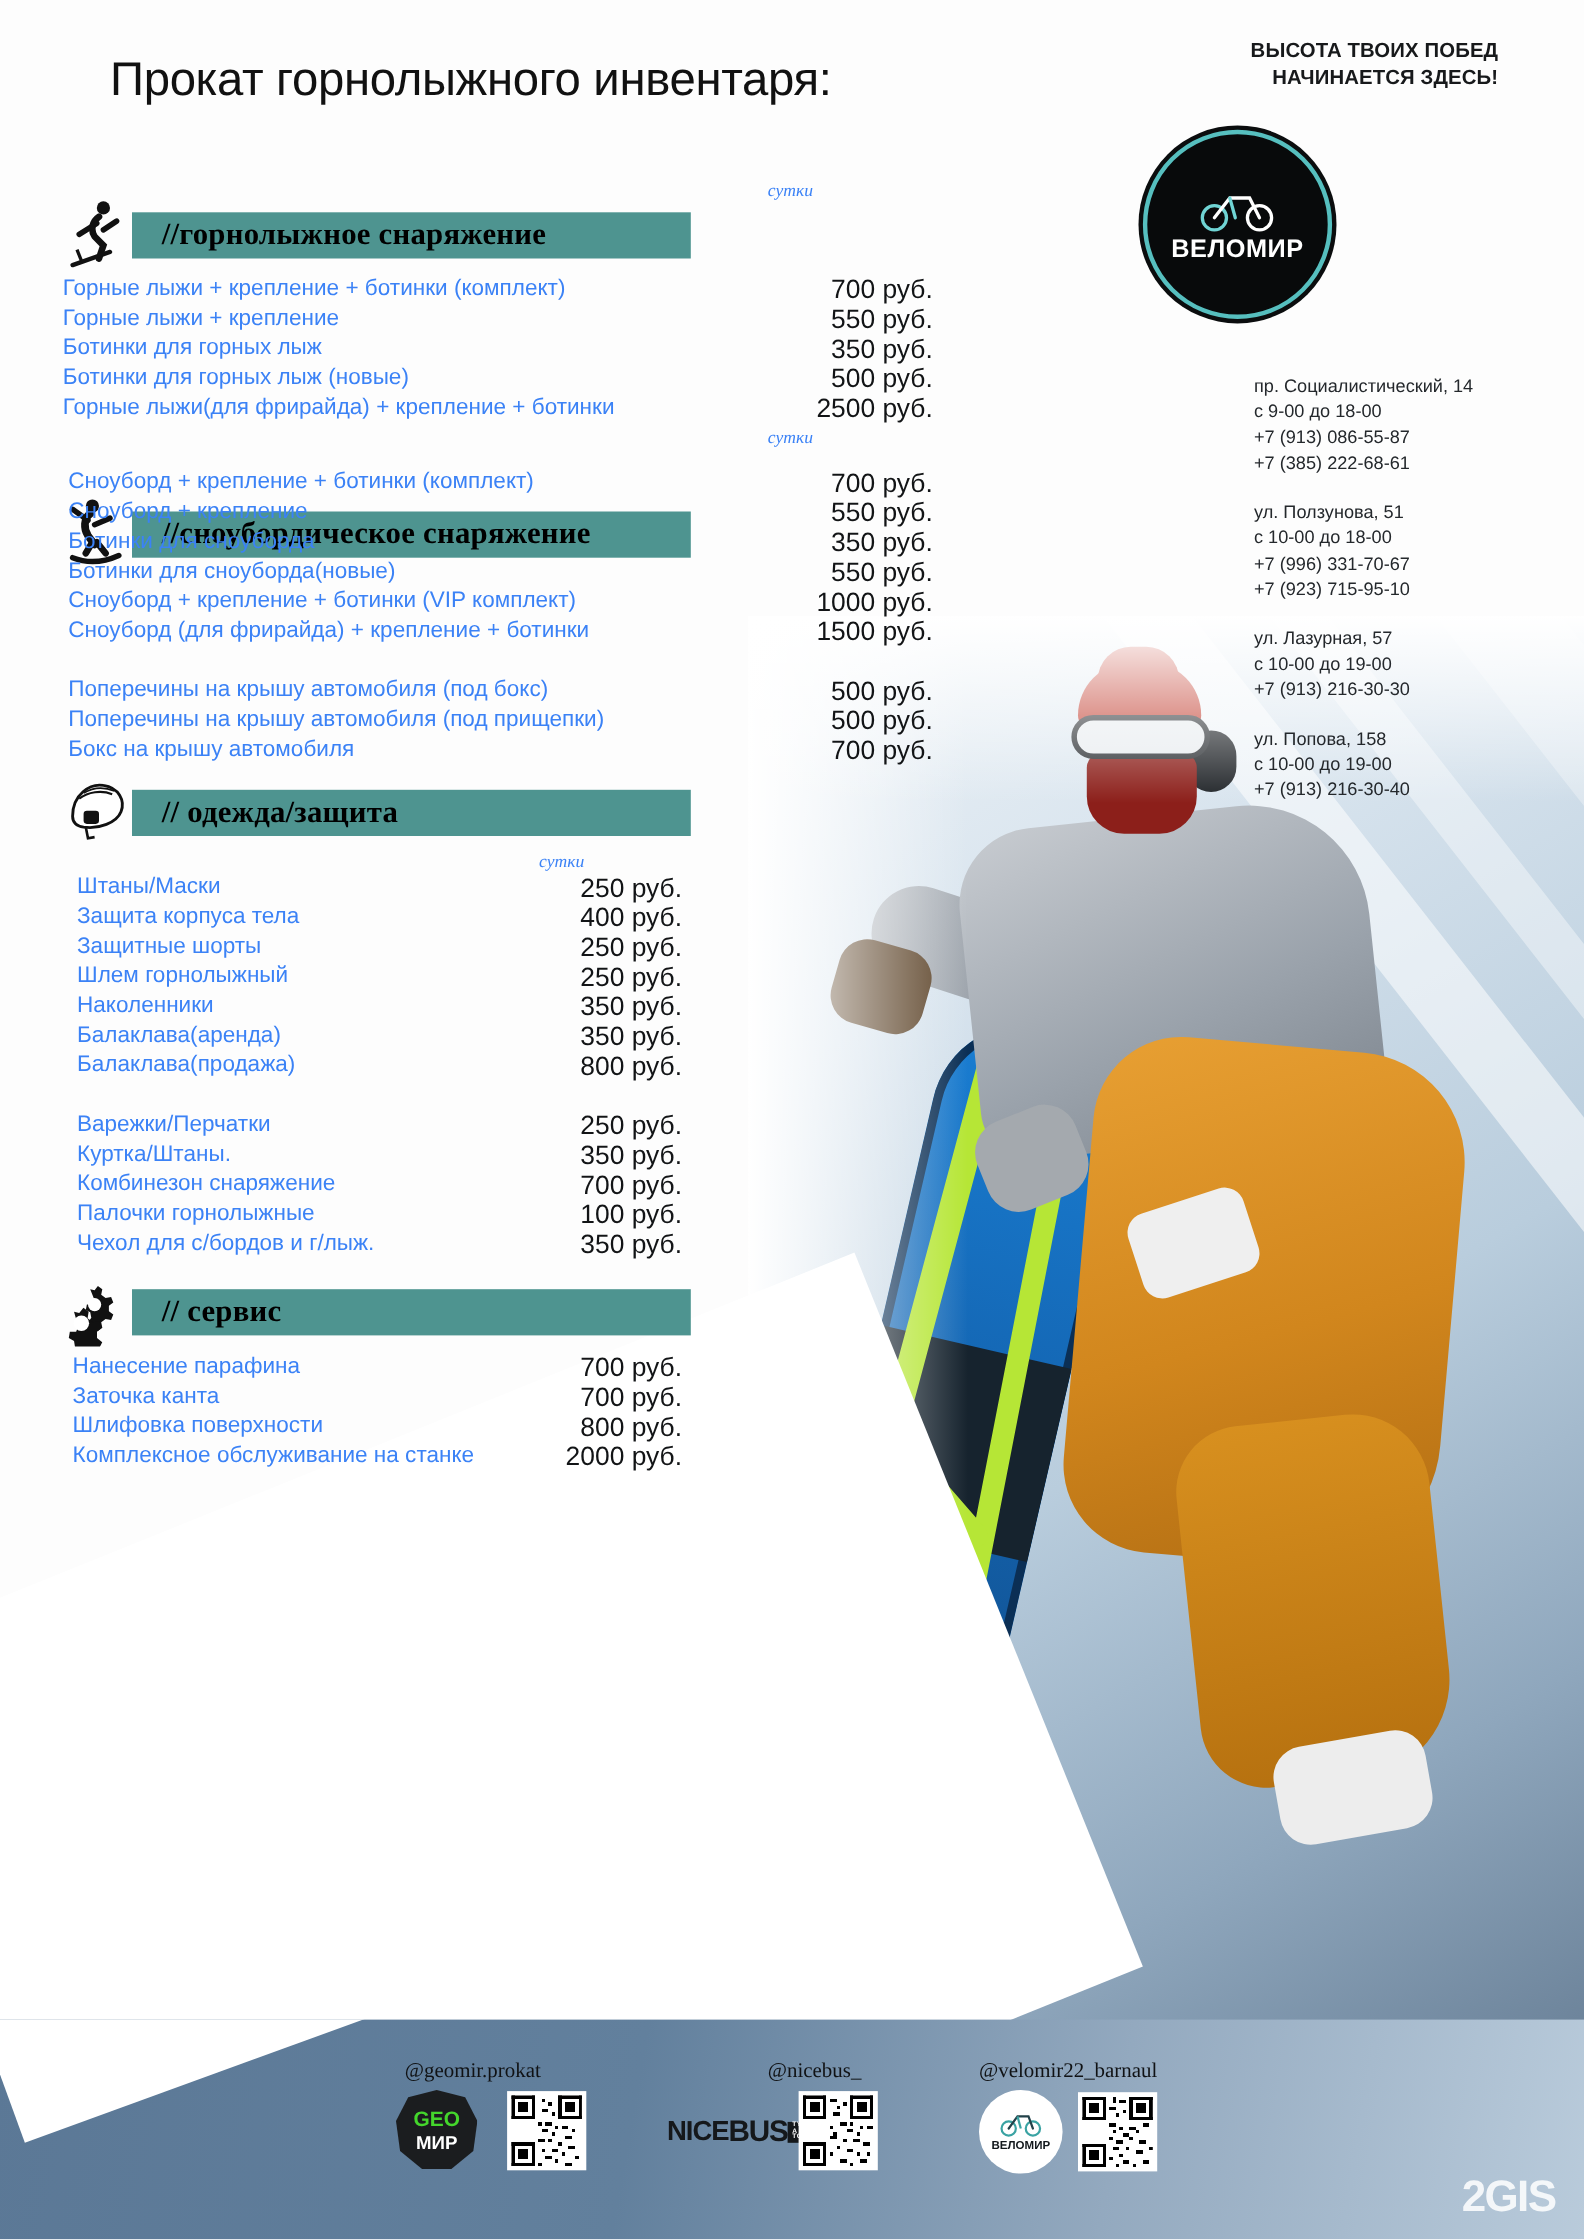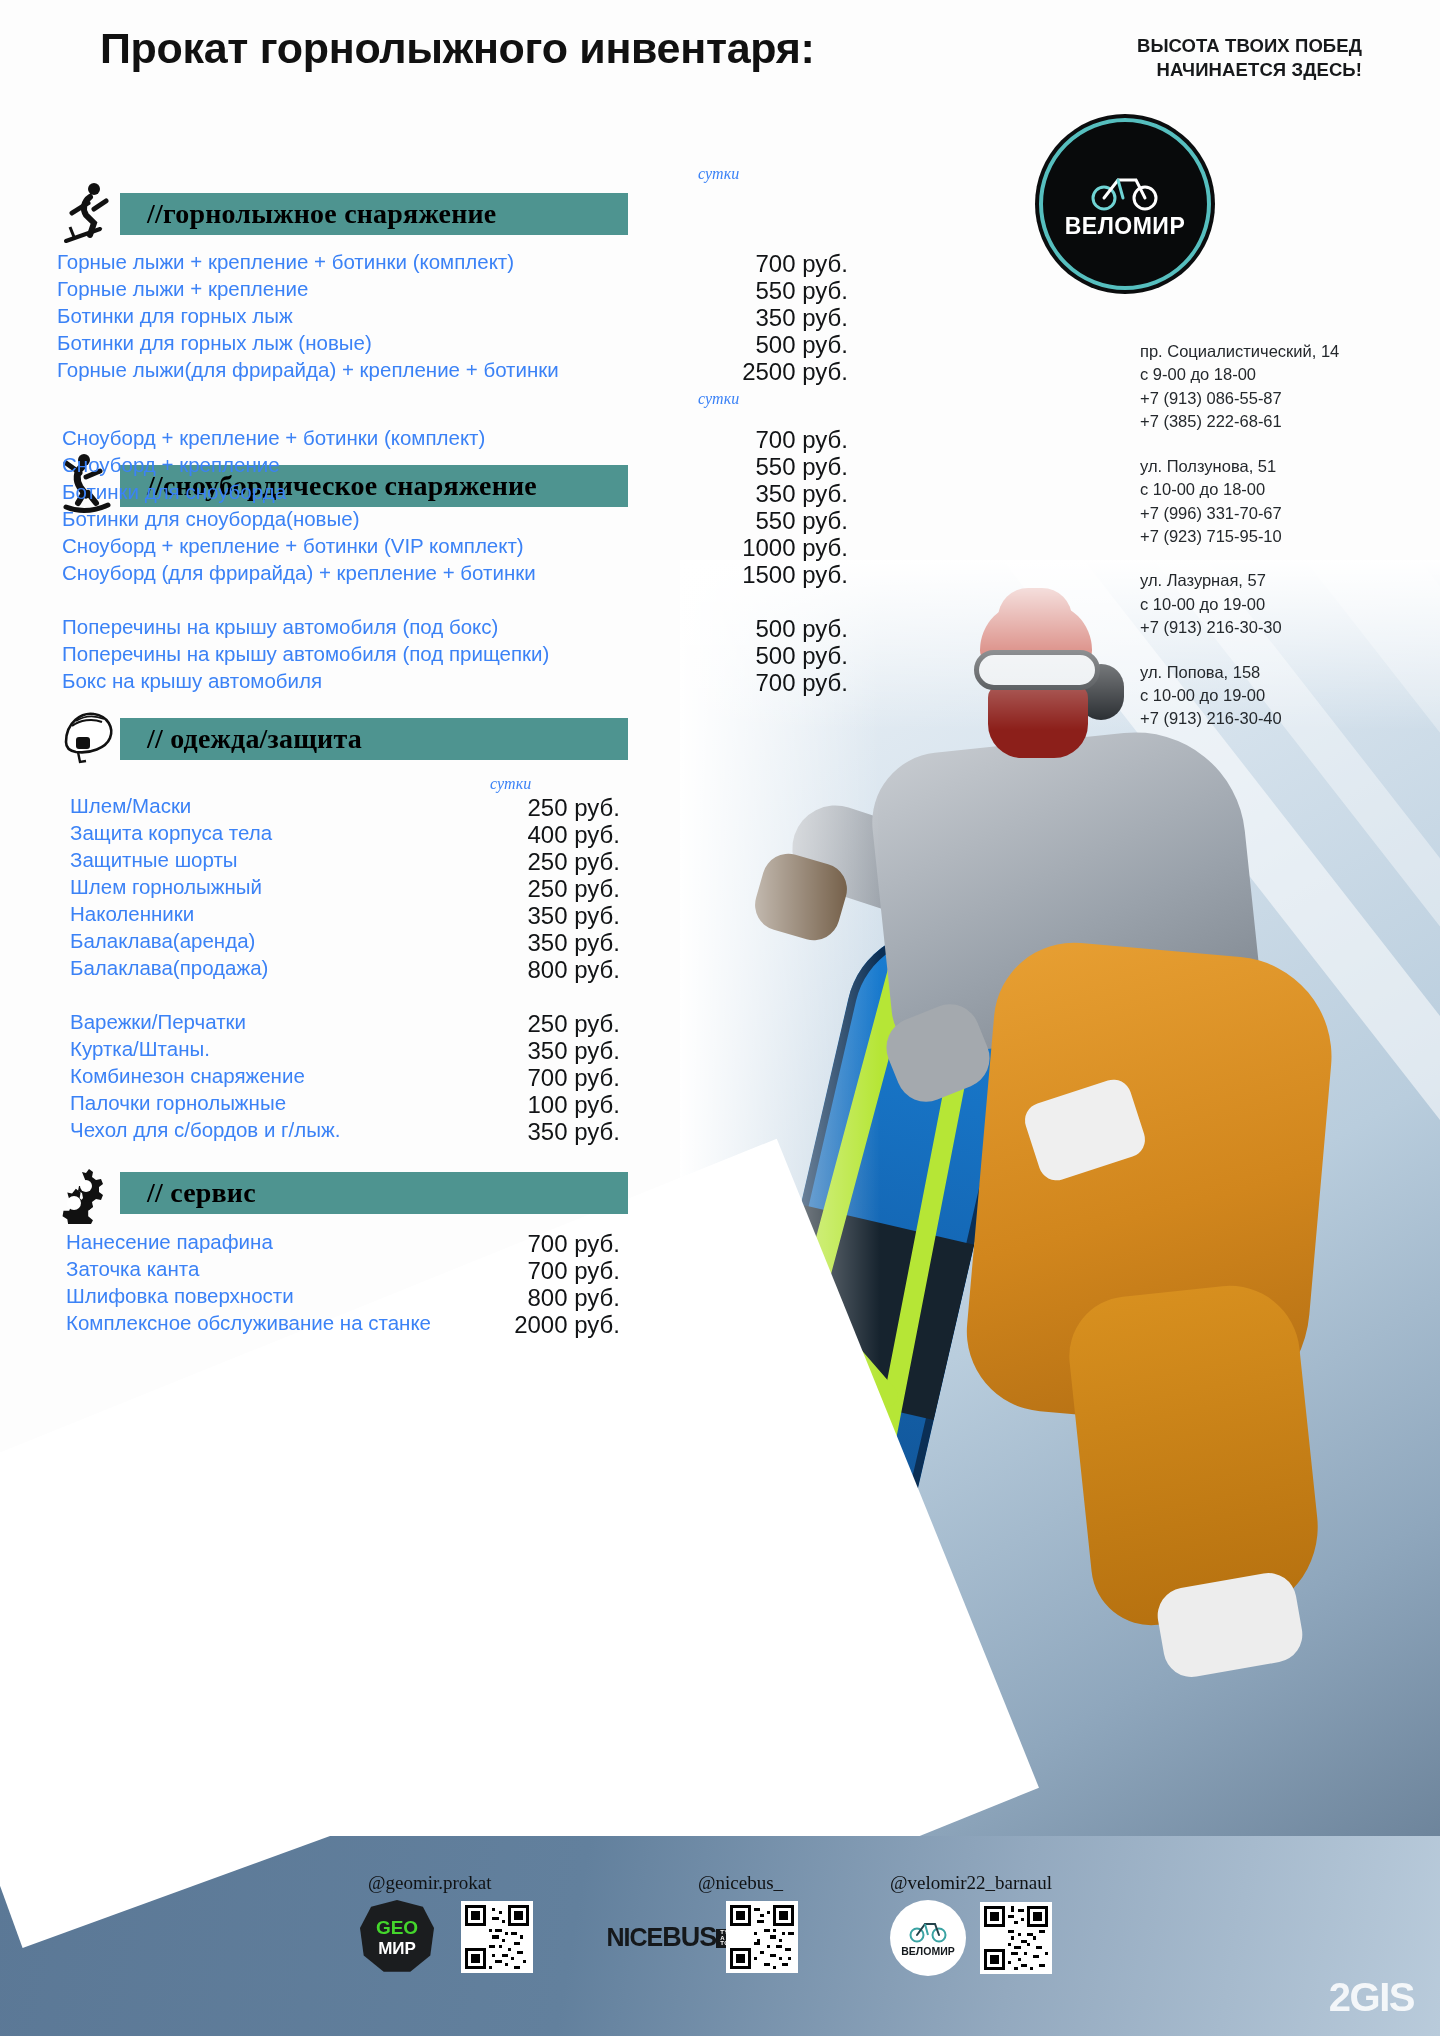--- a/index.html
+++ b/index.html
@@ -96,23 +96,23 @@
   }
   .footer-wedge{
     position:absolute;left:-80px;top:-170px;width:900px;height:300px;
     background:#ffffff;transform:rotate(-20deg);transform-origin:top left;
   }
 
   
   .content{position:absolute;inset:0;z-index:6;}
 
   .title{
-    position:absolute;left:100px;top:24px;
+    position:absolute;left:100px;top:48px;
     font-size:43px;letter-spacing:-.3px;color:#111;
-    font-weight:700;white-space:nowrap;
+    font-weight:400;white-space:nowrap;
   }
   .tagline{
     position:absolute;right:78px;top:34px;
     text-align:right;font-size:18.5px;line-height:1.28;
     color:#17191b;font-weight:600;letter-spacing:.1px;
   }
 
   
   .badge{
     position:absolute;left:1039px;top:118px;
@@ -359,21 +359,21 @@
         <path d="M18 48 L20 58 L26 57" stroke="#111" stroke-width="2.4" fill="none"></path>
       </svg>
       <div class="bar">
         <span>// одежда/защита</span>
       </div>
     </div>
 
     <div class="sutki" style="left:490px;top:775px;width:180px;">сутки</div>
 
     <div class="items" style="left:70px;top:796px;">
-      <div class="row">Шлем/Маски</div>
+      <div class="row">Штаны/Маски</div>
       <div class="row">Защита корпуса тела</div>
       <div class="row">Защитные шорты</div>
       <div class="row">Шлем горнолыжный</div>
       <div class="row">Наколенники</div>
       <div class="row">Балаклава(аренда)</div>
       <div class="row">Балаклава(продажа)</div>
       <div class="gap"></div>
       <div class="row">Варежки/Перчатки</div>
       <div class="row">Куртка/Штаны.</div>
       <div class="row">Комбинезон снаряжение</div>

